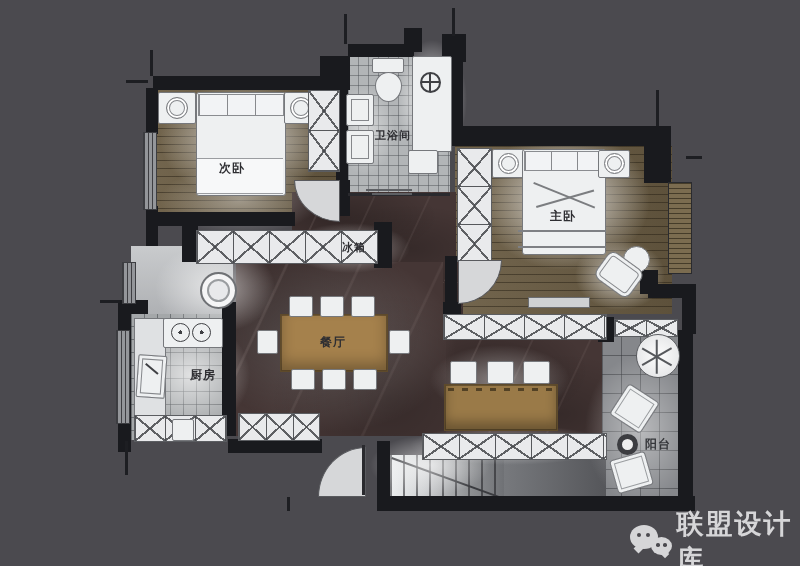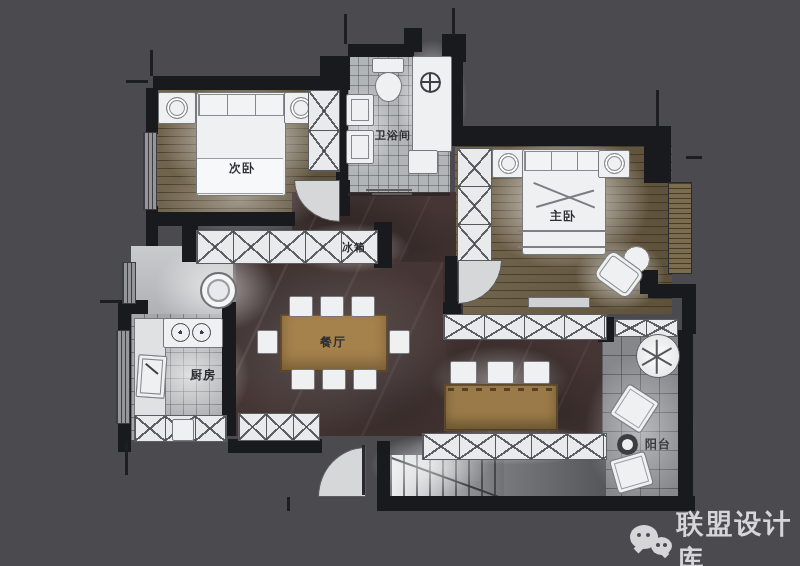--- a/index.html
+++ b/index.html
@@ -147,21 +147,21 @@
 
   <div class="white" style="left:158px;top:92px;width:36px;height:30px;"></div>
   <div class="white circle" style="left:166px;top:97px;width:20px;height:20px;box-shadow:inset 0 0 0 2px #fff,inset 0 0 0 3px #85878b;"></div>
   <div class="white" style="left:196px;top:92px;width:88px;height:102px;border-radius:3px;"></div>
   <div class="abs" style="left:198px;top:94px;width:84px;height:20px;background:#f2f3f5;border:1px solid #8a8c90;background-image:linear-gradient(90deg,rgba(90,92,96,.7) 0 1px,transparent 1px);background-size:28px 100%;"></div>
   <div class="abs" style="left:197px;top:158px;width:86px;height:34px;background:#f7f8f9;border-top:1px solid #9a9ca0;border-bottom:1px solid #9a9ca0;"></div>
   <div class="white" style="left:284px;top:92px;width:34px;height:30px;"></div>
   <div class="white circle" style="left:290px;top:97px;width:20px;height:20px;box-shadow:inset 0 0 0 2px #fff,inset 0 0 0 3px #85878b;"></div>
   <div class="xcellsV" style="left:308px;top:90px;width:30px;height:80px;background-size:100% 40px,100% 40px,100% 40px;"></div>
   <div class="doorq" style="left:294px;top:180px;width:44px;height:40px;border-radius:0 0 0 100%;"></div>
-  <div class="lbl" style="left:242px;top:168px;">次卧</div>
+  <div class="lbl" style="left:232px;top:168px;">次卧</div>
 
   <div class="white" style="left:372px;top:58px;width:30px;height:13px;"></div>
   <div class="white" style="left:375px;top:72px;width:25px;height:28px;border-radius:50% 50% 50% 50%/45% 45% 55% 55%;"></div>
   <div class="white" style="left:412px;top:56px;width:38px;height:94px;"></div>
   <div class="abs circle" style="left:420px;top:72px;width:17px;height:17px;border:2px solid #3f4044;background-image:linear-gradient(0deg,transparent calc(50% - 1px),#3f4044 calc(50% - 1px),#3f4044 calc(50% + 1px),transparent calc(50% + 1px)),linear-gradient(90deg,transparent calc(50% - 1px),#3f4044 calc(50% - 1px),#3f4044 calc(50% + 1px),transparent calc(50% + 1px));"></div>
   <div class="white" style="left:346px;top:94px;width:26px;height:30px;box-shadow:inset 0 0 0 4px #eef0f1,inset 0 0 0 5px #85878b;"></div>
   <div class="white" style="left:346px;top:130px;width:26px;height:32px;box-shadow:inset 0 0 0 4px #eef0f1,inset 0 0 0 5px #85878b;"></div>
   <div class="white" style="left:408px;top:150px;width:28px;height:22px;"></div>
   <div class="line" style="left:366px;top:189px;width:46px;height:2px;background:#5e6064;"></div>
   <div class="line" style="left:372px;top:193px;width:40px;height:2px;background:#5e6064;"></div>

